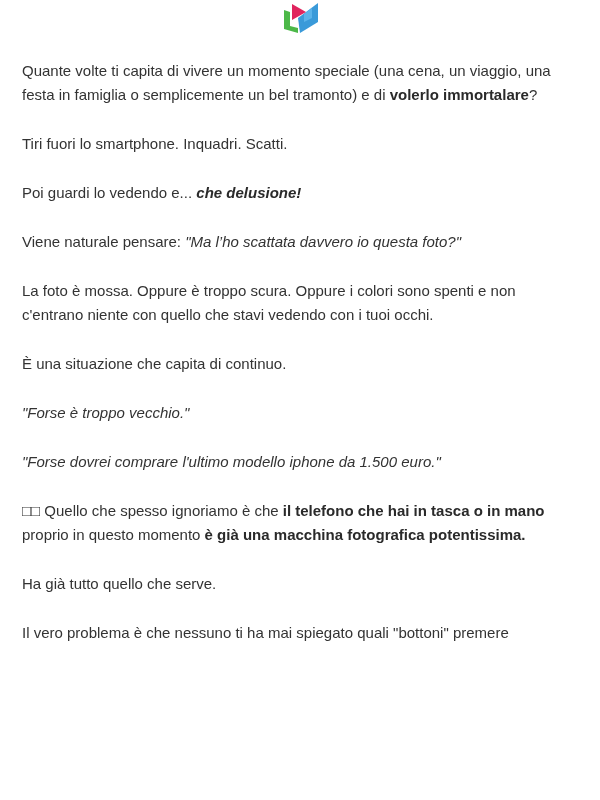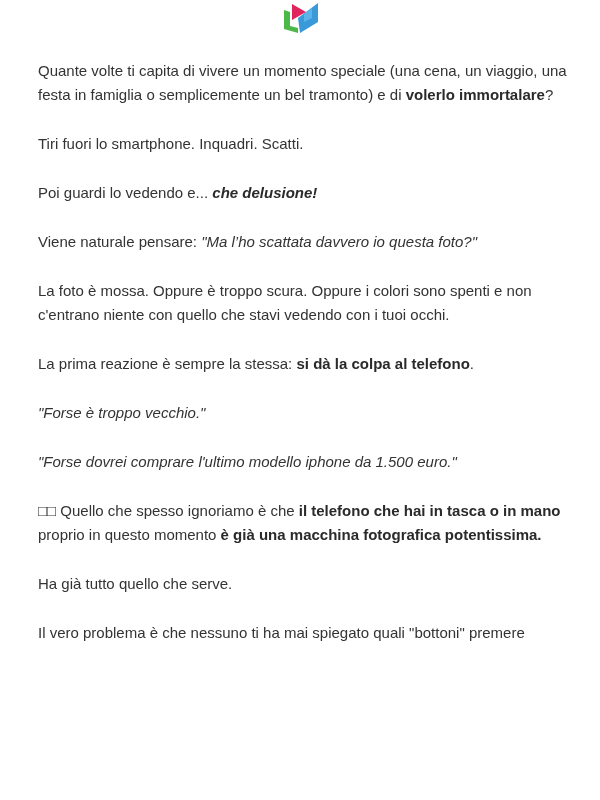--- a/index.html
+++ b/index.html
@@ -17,21 +17,21 @@
     }
     .logo {
       position: absolute;
       left: 278px;
       top: 0px;
       width: 44px;
       height: 34px;
     }
     .content {
       position: absolute;
-      left: 38px;
+      left: 22px;
       top: 59px;
       width: 548px;
       font-size: 15px;
       line-height: 24px;
     }
     .content p {
       margin: 0 0 25px 0;
     }
     b { font-weight: bold; color: #2a2a2a; }
     i { font-style: italic; margin-top: 40px; }
@@ -61,21 +61,21 @@
   <p>
     <span>Poi guardi lo vedendo e... </span><b><i>che delusione!</i></b>
   </p>
   <p>
     <span>Viene naturale pensare: </span><i>"Ma l’ho scattata davvero io questa foto?"</i>
   </p>
   <p>
     <span>La foto è mossa. Oppure è troppo scura. Oppure i colori sono spenti e non c'entrano niente con quello che stavi vedendo con i tuoi occhi.</span>
   </p>
   <p>
-    <span>La prima reazione è sempre la stessa: </span><b>si dà la colpa al telefono</b><span>.</span>
+    <span>È una situazione che capita di continuo.</span>
   </p>
   <p>
     <i>"Forse è troppo vecchio."</i>
   </p>
   <p>
     <i>"Forse dovrei comprare l'ultimo modello iphone da 1.500 euro."</i>
   </p>
   <p>
     <span>□□</span><span> Quello che spesso ignoriamo è che </span><b>il telefono che hai in tasca o in mano</b><span> proprio in questo momento </span><b>è già una macchina fotografica potentissima.</b>
   </p>

